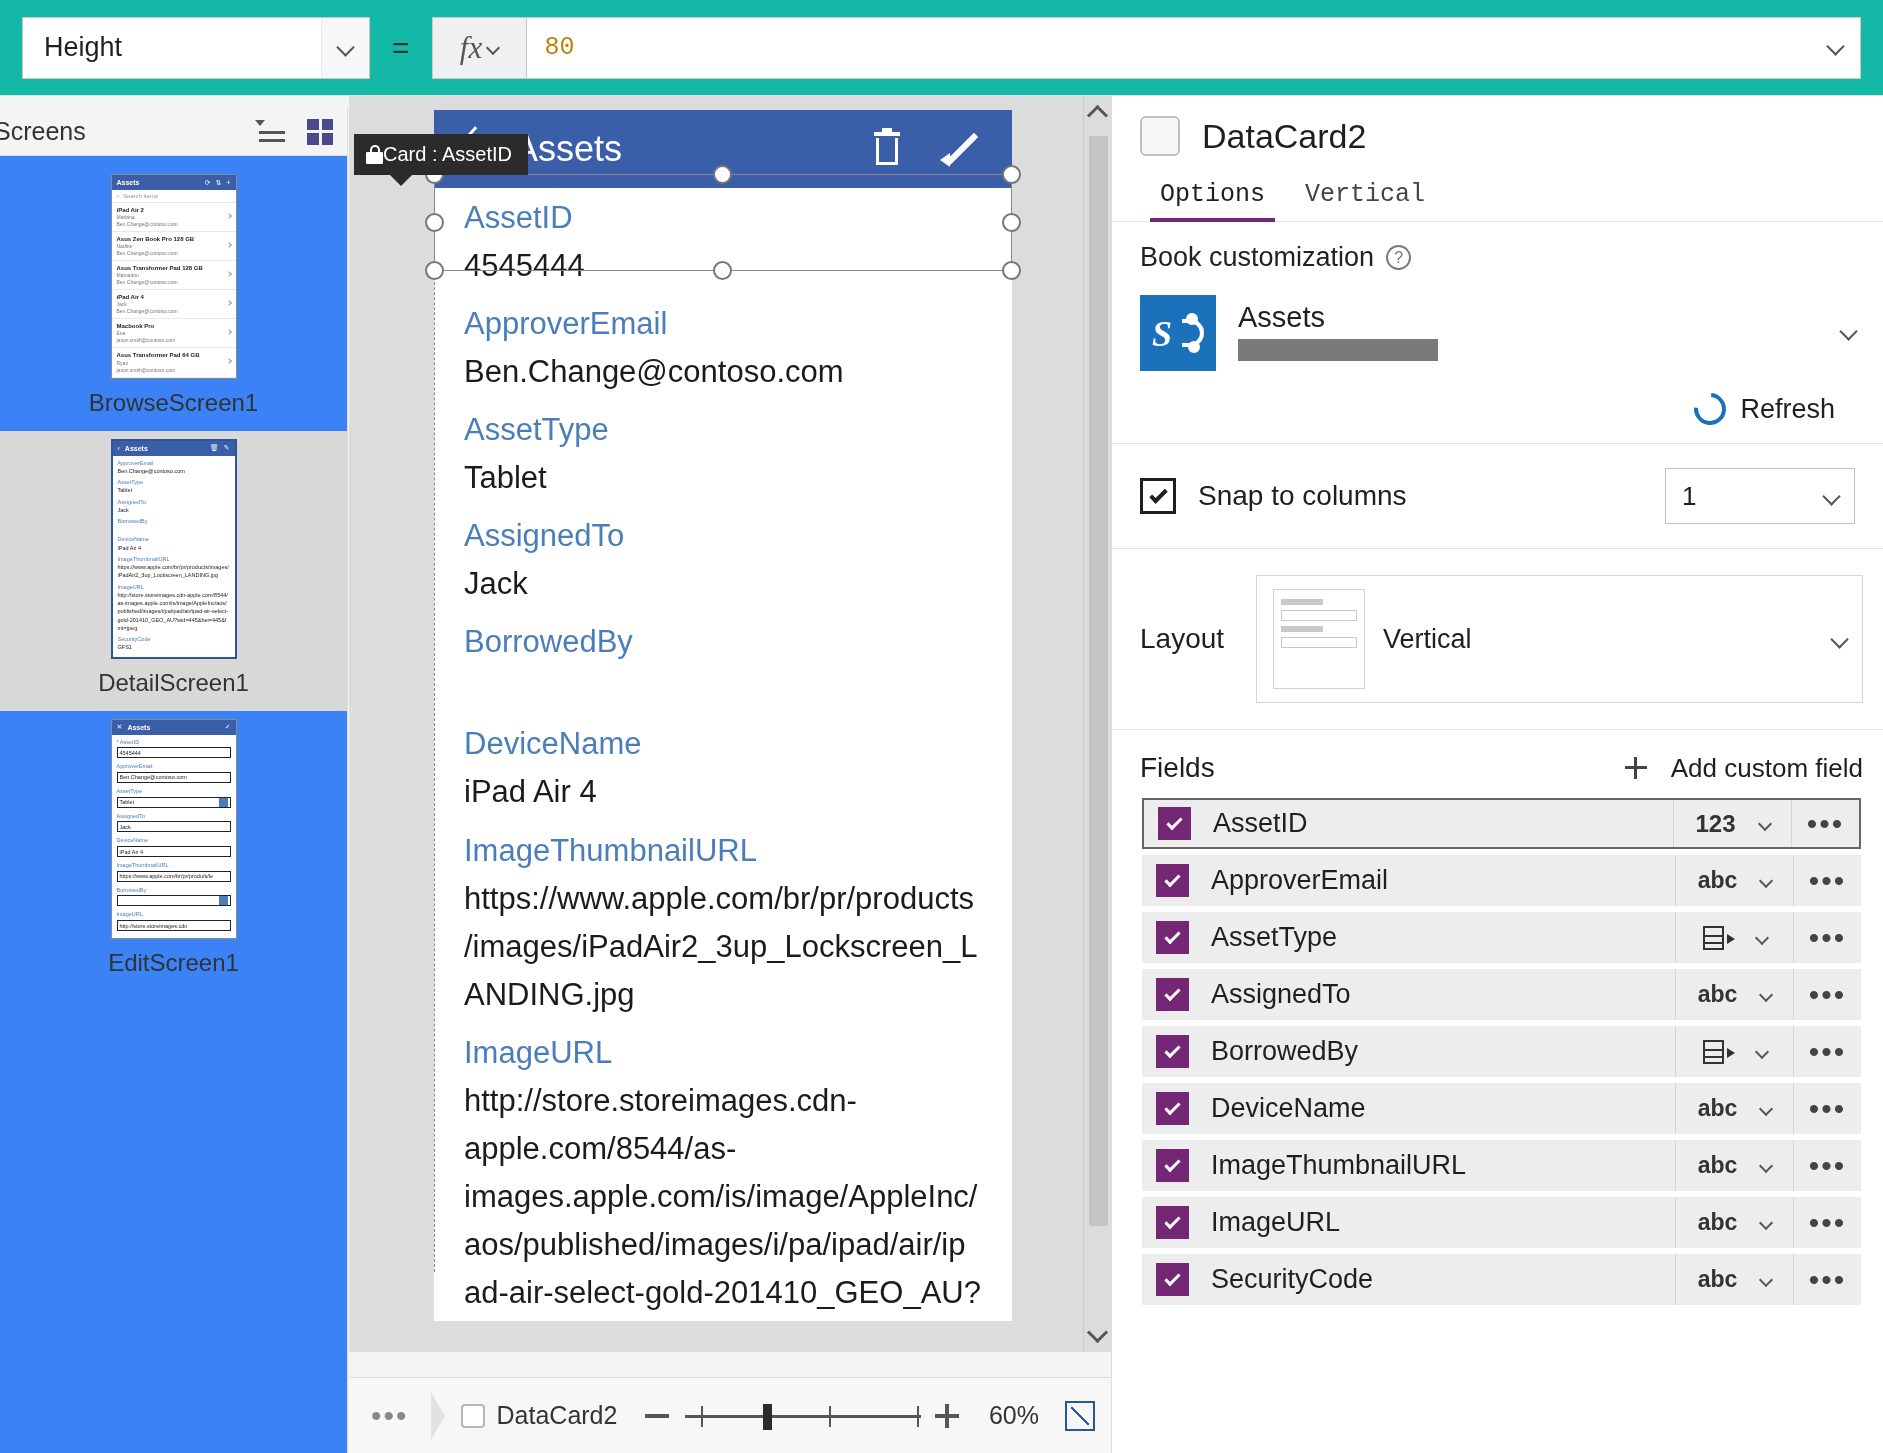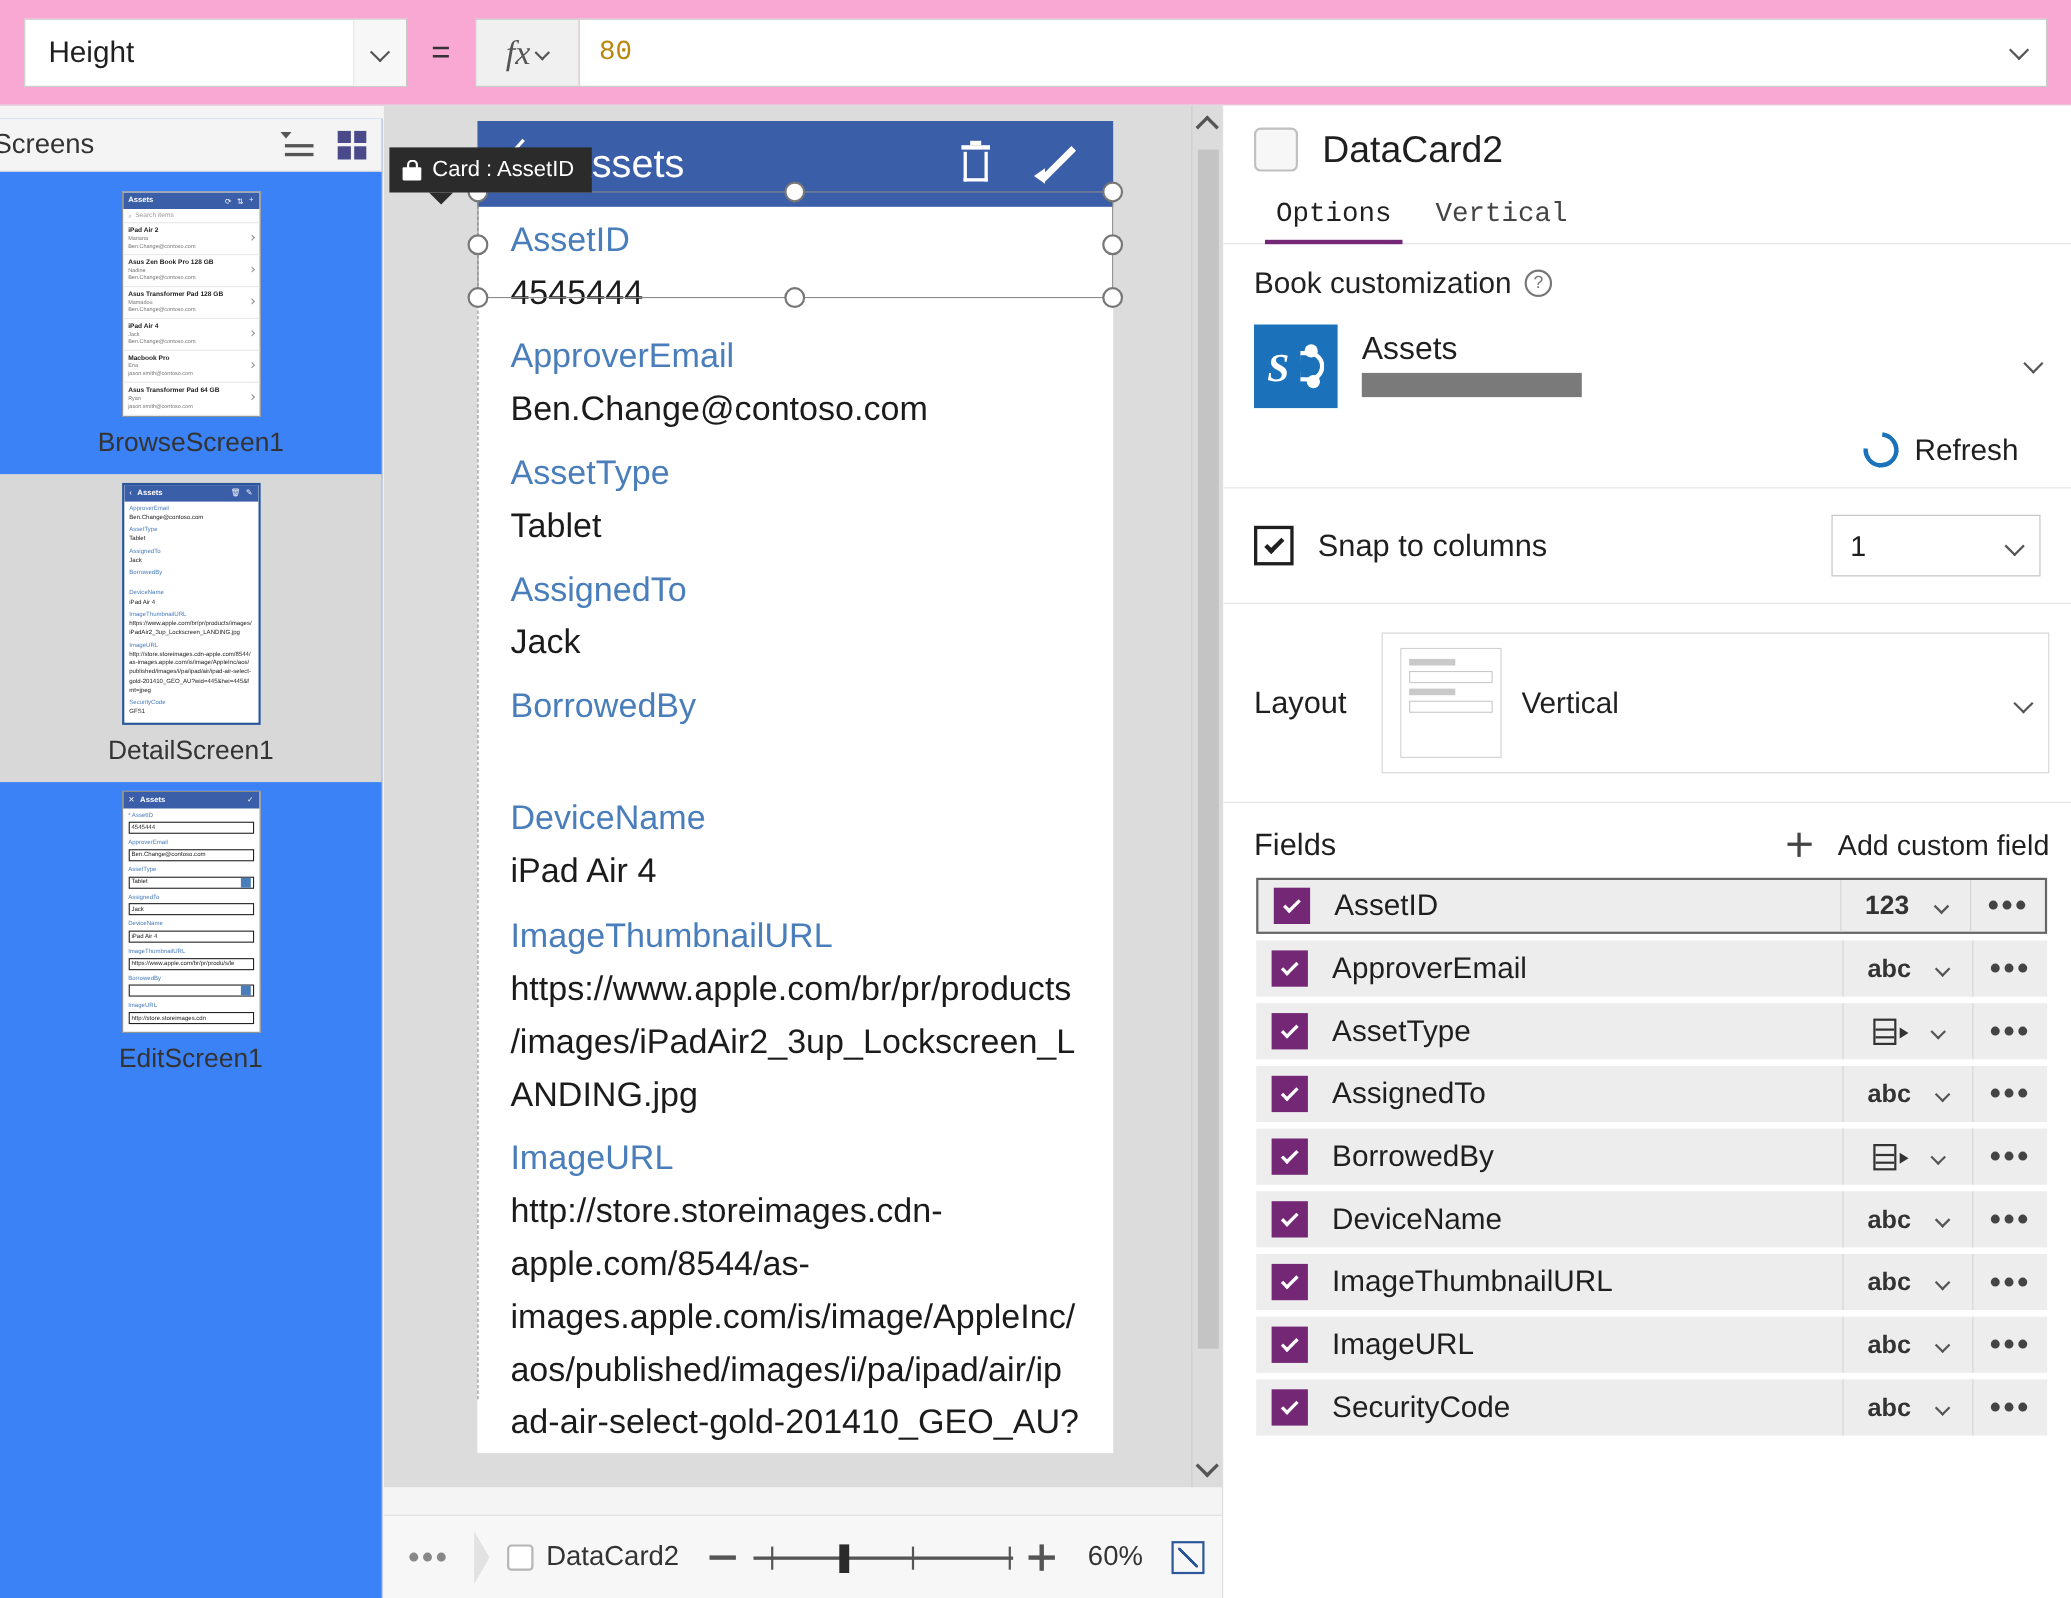--- a/index.html
+++ b/index.html
@@ -7,21 +7,21 @@
     width: 1883px; height: 1453px;
     font-family: "Liberation Sans", sans-serif;
     background: #f4f4f4;
     overflow: hidden;
     position: relative;
   }
 
   
   .formula-bar {
     position: absolute; top: 0; left: 0; width: 1883px; height: 96px;
-    background: #f9a8d4; border-bottom: 1px solid #e0e0e0;
+    background: #14b8a6; border-bottom: 1px solid #e0e0e0;
     display: flex; align-items: center; padding: 0 22px;
   }
   .prop-select {
     width: 348px; height: 62px; background: #fff; border: 1px solid #c8c8c8;
     display: flex; align-items: center; position: relative;
   }
   .prop-select .label { font-size: 27px; color: #1f1f1f; padding-left: 21px; flex: 1; }
   .prop-select .chev-box {
     width: 48px; height: 100%; display: flex; align-items: center; justify-content: center;
     border-left: 1px solid #e8e8e8; background: #f7f7f7;
@@ -113,21 +113,21 @@
   .ico-trash { width: 30px; height: 34px; position: relative; }
   .ico-trash .lid { position:absolute; top:0; left:2px; width:26px; height:4px; background:#fff; }
   .ico-trash .hdl { position:absolute; top:-4px; left:10px; width:10px; height:4px; background:#fff; }
   .ico-trash .body { position:absolute; top:6px; left:4px; width:22px; height:27px; border:3px solid #fff; border-top:none; }
   .ico-pencil { width: 36px; height: 36px; position: relative; }
   .ico-pencil .shaft { position:absolute; width: 40px; height: 6px; background:#fff; top:15px; left:-2px; transform: rotate(-45deg); }
   .ico-pencil .tip { position:absolute; width:0;height:0;border-top:7px solid transparent;border-bottom:7px solid transparent;border-right:10px solid #fff; left:-4px; top:22px; }
 
   .tooltip {
     position: absolute; left: 5px; top: 38px; background: #2b2b2b; color: #fff;
-    padding: 9px 16px 9px 12px; font-size: 20px; display: flex; align-items: center; gap: 10px; z-index: 30;
+    padding: 9px 16px 9px 12px; font-size: 20px; display: flex; align-items: center; z-index: 30;
   }
   .tooltip:after { content:""; position:absolute; bottom:-11px; left: 36px; width:0;height:0;
     border-left: 11px solid transparent; border-right: 11px solid transparent; border-top: 11px solid #2b2b2b; }
   .lock-ico { width: 17px; height: 19px; position: relative; }
   .lock-ico .bdy { position: absolute; bottom:0; left:0; width:17px;height:12px;background:#fff;border-radius:1px; }
   .lock-ico .shk { position:absolute; top:0; left:3.5px; width:10px;height:9px;border:2.5px solid #fff;border-bottom:none;border-radius:6px 6px 0 0; }
 
   .form-body { padding: 0; }
   .fld { padding: 6px 30px 4px; }
   .fld .lab { color: #4a7ebb; font-size: 31px; line-height: 1.55; }

